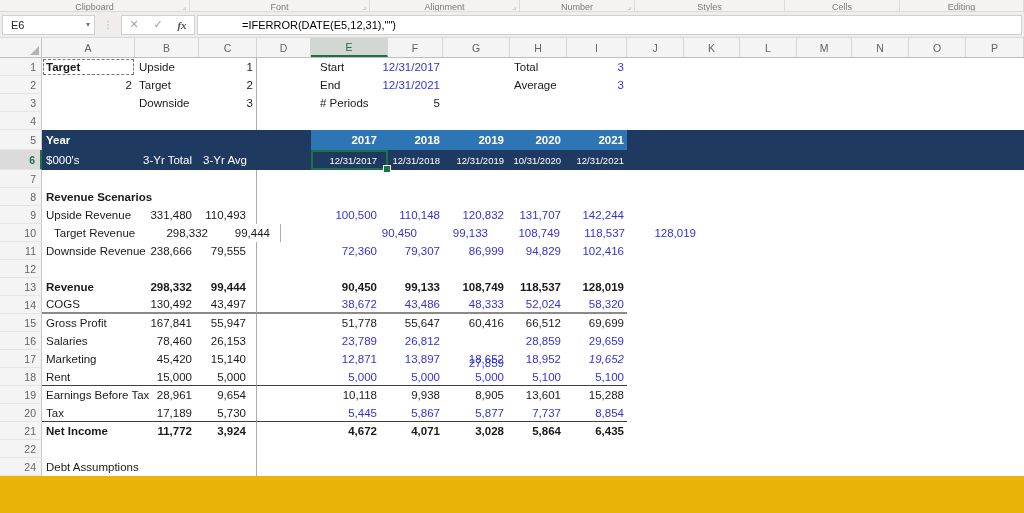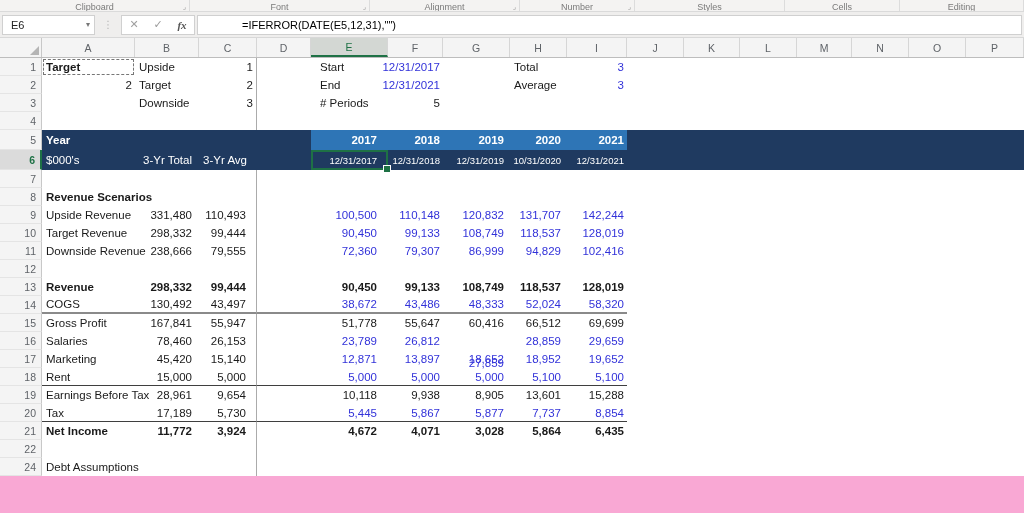--- a/index.html
+++ b/index.html
@@ -1,17 +1,17 @@
 <!DOCTYPE html>
 <html><head>
 <meta charset="utf-8">
 <style>
   html,body{margin:0;padding:0;}
   body{font-family:"Liberation Sans", sans-serif; background:#e9e9e9;}
-  #app{width:1024px;height:513px;overflow:hidden;background:#f9a8d4;position:relative;}
+  #app{width:1024px;height:513px;overflow:hidden;background:#eab308;position:relative;}
 
   
   .rstrip{display:flex;height:12px;background:#f4f3f2;border-bottom:1px solid #dadada;box-sizing:border-box;overflow:hidden;}
   .rgroup{position:relative;border-right:1px solid #dcdcdc;display:flex;align-items:flex-end;justify-content:center;box-sizing:border-box;flex:none;}
   .rglabel{font-size:9px;color:#7a7a7a;line-height:10px;transform:translateY(1px);}
   .rlaunch{position:absolute;right:3px;bottom:0;font-size:7px;color:#9a9a9a;line-height:8px;}
 
   
   .fbar{height:26px;box-sizing:border-box;background:#efeeed;display:flex;align-items:center;padding:3px 2px;border-bottom:1px solid #d8d8d8;}
   .namebox{width:93px;height:20px;box-sizing:border-box;background:#fff;border:1px solid #d0d0d0;display:flex;align-items:center;justify-content:space-between;padding:0 4px 0 8px;font-size:11px;color:#222;}
@@ -294,21 +294,21 @@
         <div class="cell col-H r u" style="width: 57px;">131,707</div>
         <div class="cell col-I r u" style="width: 60px;">142,244</div>
         <div class="cell col-J" style="width: 57px;"></div>
         <div class="cell col-K" style="width: 56px;"></div>
         <div class="cell col-L" style="width: 57px;"></div>
         <div class="cell col-M" style="width: 55px;"></div>
         <div class="cell col-N" style="width: 57px;"></div>
         <div class="cell col-O" style="width: 57px;"></div>
         <div class="cell col-P" style="width: 58px;"></div>
       </div>
-      <div class="grow" style="height: 18px;">
+      <div class="grow" style="height: 18px; gap: 8px;">
         <div class="rowhdr">10</div>
         <div class="cell col-A" style="width: 93px;">Target Revenue</div>
         <div class="cell col-B r" style="width: 64px;">298,332</div>
         <div class="cell col-C r" style="width: 58px;">99,444</div>
         <div class="cell col-D" style="width: 54px;"></div>
         <div class="cell col-E r u" style="width: 77px;">90,450</div>
         <div class="cell col-F r u" style="width: 55px;">99,133</div>
         <div class="cell col-G r u" style="width: 67px;">108,749</div>
         <div class="cell col-H r u" style="width: 57px;">118,537</div>
         <div class="cell col-I r u" style="width: 60px;">128,019</div>
@@ -437,21 +437,21 @@
       <div class="grow" style="height: 18px;">
         <div class="rowhdr">17</div>
         <div class="cell col-A" style="width: 93px;">Marketing</div>
         <div class="cell col-B r" style="width: 64px;">45,420</div>
         <div class="cell col-C r" style="width: 58px;">15,140</div>
         <div class="cell col-D" style="width: 54px;"></div>
         <div class="cell col-E r u" style="width: 77px;">12,871</div>
         <div class="cell col-F r u" style="width: 55px;">13,897</div>
         <div class="cell col-G r u" style="width: 67px;">18,652</div>
         <div class="cell col-H r u" style="width: 57px;">18,952</div>
-        <div class="cell col-I r u" style="width: 60px;">19,652</div>
+        <div class="cell col-I r u" style="width: 60px; font-style: italic;">19,652</div>
         <div class="cell col-J" style="width: 57px;"></div>
         <div class="cell col-K" style="width: 56px;"></div>
         <div class="cell col-L" style="width: 57px;"></div>
         <div class="cell col-M" style="width: 55px;"></div>
         <div class="cell col-N" style="width: 57px;"></div>
         <div class="cell col-O" style="width: 57px;"></div>
         <div class="cell col-P" style="width: 58px;"></div>
       </div>
       <div class="grow" style="height: 18px;">
         <div class="rowhdr">18</div>

